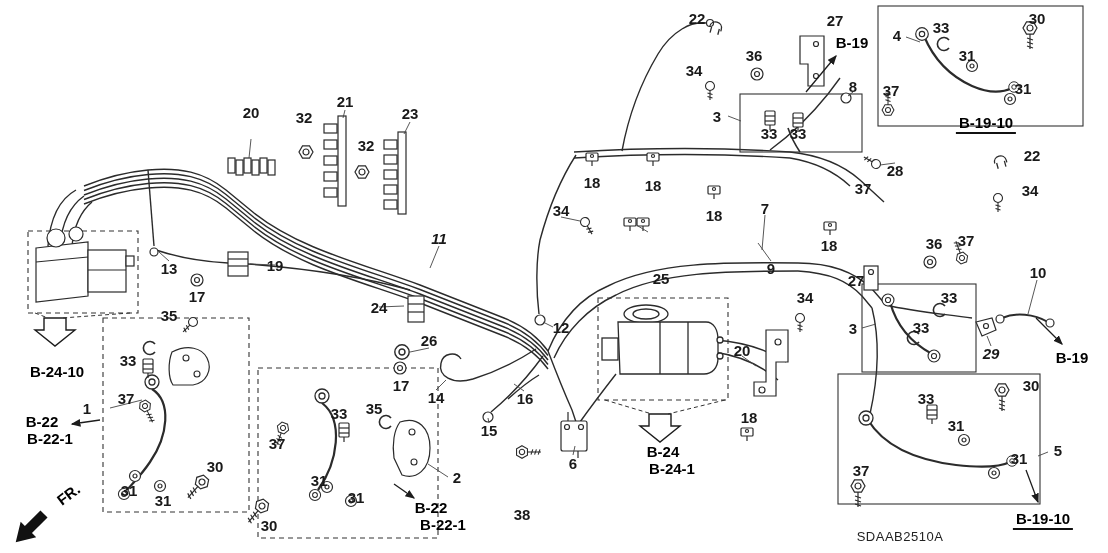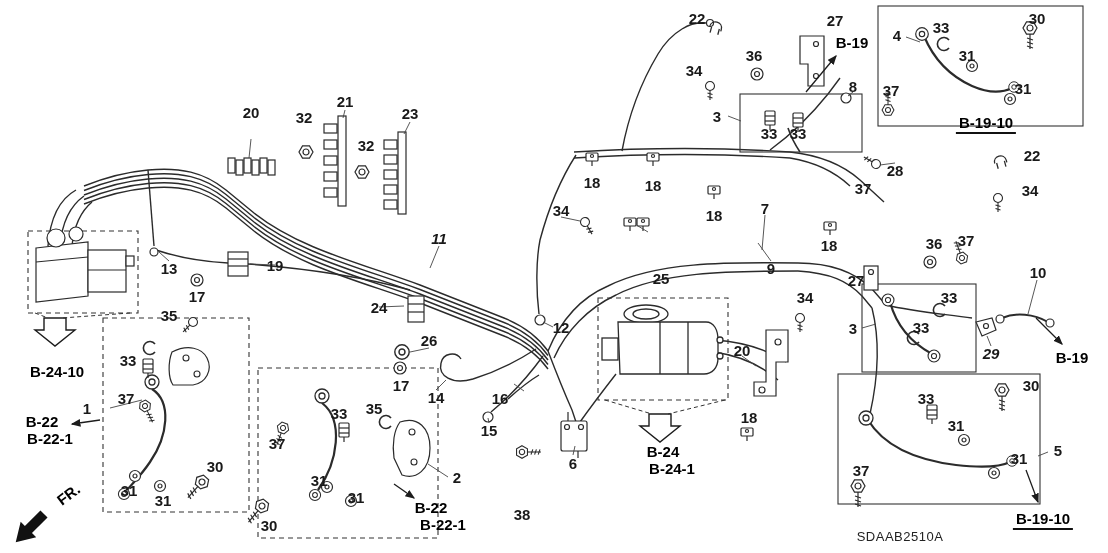--- a/index.html
+++ b/index.html
@@ -430,21 +430,21 @@
       <div class="callout" style="left: 949px; top: 297px;">33</div>
       <div class="callout" style="left: 921px; top: 327px;">33</div>
       <div class="callout" style="left: 853px; top: 328px;">3</div>
       <div class="callout" style="left: 991px; top: 353px; font-style: italic;">29</div>
       <div class="callout" style="left: 169px; top: 315px;">35</div>
       <div class="callout" style="left: 128px; top: 360px;">33</div>
       <div class="callout" style="left: 87px; top: 408px;">1</div>
       <div class="callout" style="left: 126px; top: 398px;">37</div>
       <div class="callout" style="left: 401px; top: 385px;">17</div>
       <div class="callout" style="left: 436px; top: 397px;">14</div>
-      <div class="callout" style="left: 500px; top: 398px;">16</div>
+      <div class="callout" style="left: 525px; top: 398px;">16</div>
       <div class="callout" style="left: 489px; top: 430px;">15</div>
       <div class="callout" style="left: 742px; top: 350px;">20</div>
       <div class="callout" style="left: 805px; top: 297px;">34</div>
       <div class="callout" style="left: 749px; top: 417px;">18</div>
       <div class="callout" style="left: 573px; top: 463px;">6</div>
       <div class="callout" style="left: 522px; top: 470px; margin-top: 44px;">38</div>
       <div class="callout" style="left: 339px; top: 413px;">33</div>
       <div class="callout" style="left: 374px; top: 408px;">35</div>
       <div class="callout" style="left: 277px; top: 443px;">37</div>
       <div class="callout" style="left: 457px; top: 477px;">2</div>

